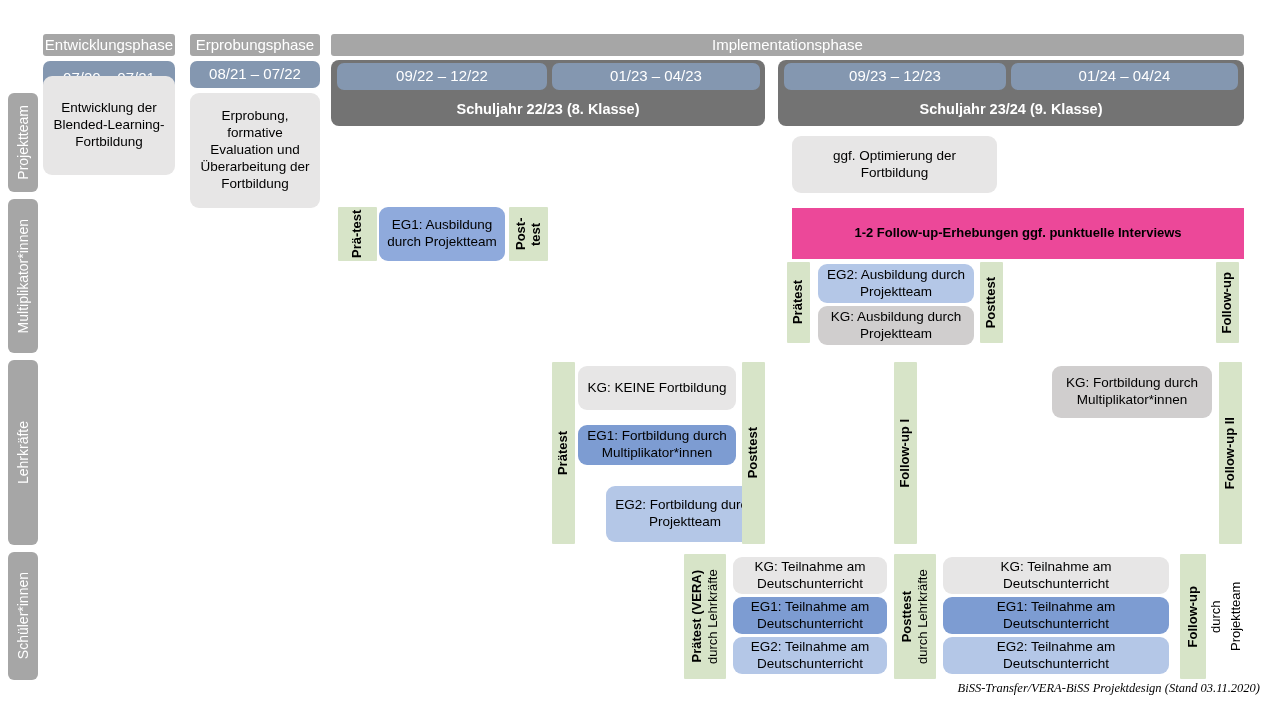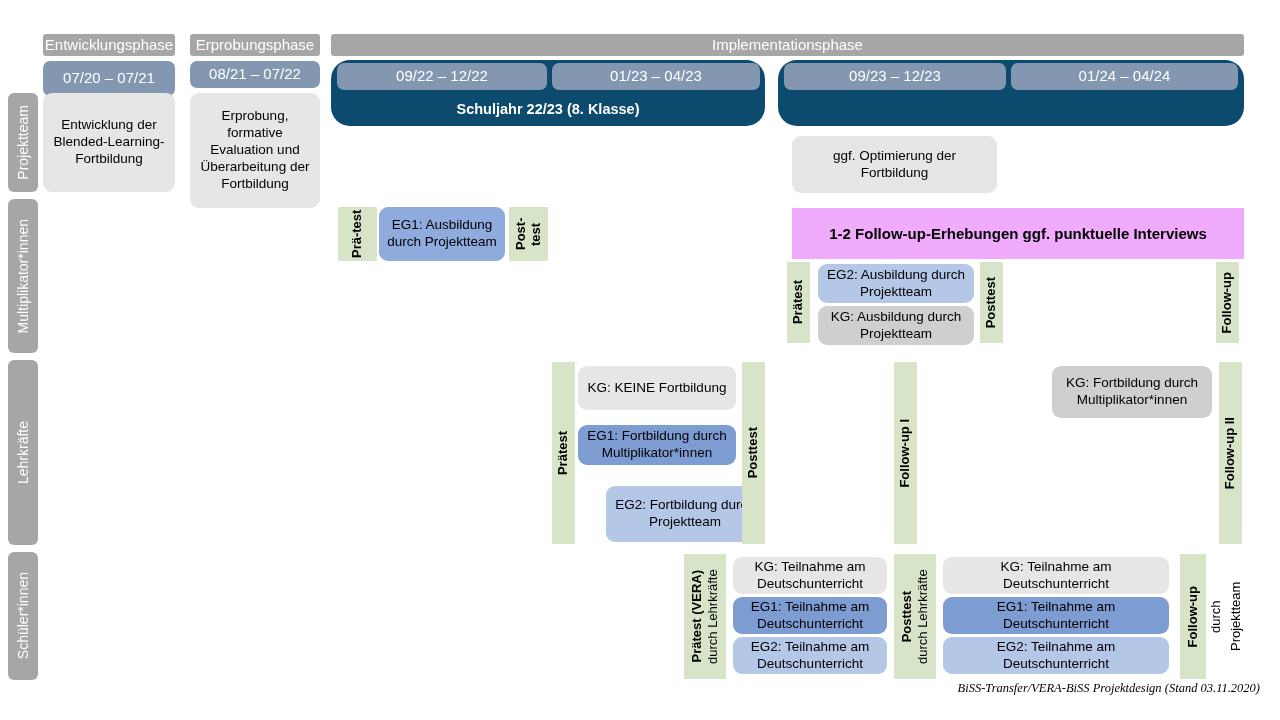--- a/index.html
+++ b/index.html
@@ -30,22 +30,22 @@
   .date-bar {
     background: #8497b0;
     color: #ffffff;
     font-size: 15px;
     display: flex; align-items: center; justify-content: center;
     text-align: center;
     border-radius: 7px;
     line-height: 1.1;
   }
   .schuljahr-wrap {
-    background: #0c4a6e;
-    border-radius: 19px;
+    background: #737373;
+    border-radius: 8px;
   }
   .schuljahr-label {
     color: #ffffff;
     font-size: 14.5px;
     font-weight: bold;
     display: flex; align-items: center; justify-content: center;
     text-align: center;
     width: 100%;
   }
   .row-label {
@@ -101,24 +101,24 @@
     transform: rotate(180deg);
     font-size: 13px;
     color: #000000;
     line-height: 1.15;
     white-space: nowrap;
     display: flex; align-items: center; justify-content: center;
     text-align: center;
   }
 
   .green-band {
-    background: #f0abfc;
-    display: flex; align-items: center; justify-content: center;
-    text-align: center;
-    font-size: 15px;
+    background: #ec4899;
+    display: flex; align-items: center; justify-content: center;
+    text-align: center;
+    font-size: 13px;
     font-weight: bold;
     color: #000000;
     line-height: 1.3;
   }
 
   .footer-note {
     font-family: "Liberation Serif", serif;
     font-style: italic;
     font-size: 12.5px;
     color: #000000;
@@ -143,39 +143,40 @@
 
   <div class="abs schuljahr-wrap" style="left:331px; top:60px; width:434px; height:66px;">
     <div class="abs date-bar" style="left:6px; top:3px; width:210px; height:27px;">09/22 – 12/22</div>
     <div class="abs date-bar" style="left:221px; top:3px; width:208px; height:27px;">01/23 – 04/23</div>
     <div class="abs schuljahr-label" style="left:0; top:33px; height:31px;">Schuljahr 22/23 (8. Klasse)</div>
   </div>
 
   <div class="abs schuljahr-wrap" style="left:778px; top:60px; width:466px; height:66px;">
     <div class="abs date-bar" style="left:6px; top:3px; width:222px; height:27px;">09/23 – 12/23</div>
     <div class="abs date-bar" style="left:233px; top:3px; width:227px; height:27px;">01/24 – 04/24</div>
+    <div class="abs schuljahr-label" style="left:0; top:33px; height:31px;">Schuljahr 23/24 (9. Klasse)</div>
   </div>
 
   <div class="abs row-label" style="left:8px; top:93px; width:30px; height:99px;">
     <span>Projektteam</span>
   </div>
 
   <div class="abs row-label" style="left:8px; top:199px; width:30px; height:154px;">
     <span>Multiplikator*innen</span>
   </div>
 
   <div class="abs row-label" style="left:8px; top:360px; width:30px; height:185px;">
     <span>Lehrkräfte</span>
   </div>
 
   <div class="abs row-label" style="left:8px; top:552px; width:30px; height:128px;">
     <span>Schüler*innen</span>
   </div>
 
-  <div class="abs box grey" style="left:43px; top:93px; width:132px; height:99px;">Entwicklung der Blended-Learning-Fortbildung</div>
+  <div class="abs box grey" style="left:43px; top:76px; width:132px; height:99px;">Entwicklung der Blended-Learning-Fortbildung</div>
 
   <div class="abs box grey" style="left:190px; top:93px; width:130px; height:115px;">Erprobung, formative Evaluation und Überarbeitung der Fortbildung</div>
 
   <div class="abs box grey" style="left:792px; top:136px; width:205px; height:57px;">ggf. Optimierung der Fortbildung</div>
 
   <div class="abs vtest" style="left:338px; top:207px; width:39px; height:54px;">
     <div class="vtxt two-line" style="height:54px;">Prä-test</div>
   </div>
 
   <div class="abs box blue-mid" style="left:379px; top:207px; width:126px; height:54px;">EG1: Ausbildung durch Projektteam</div>

